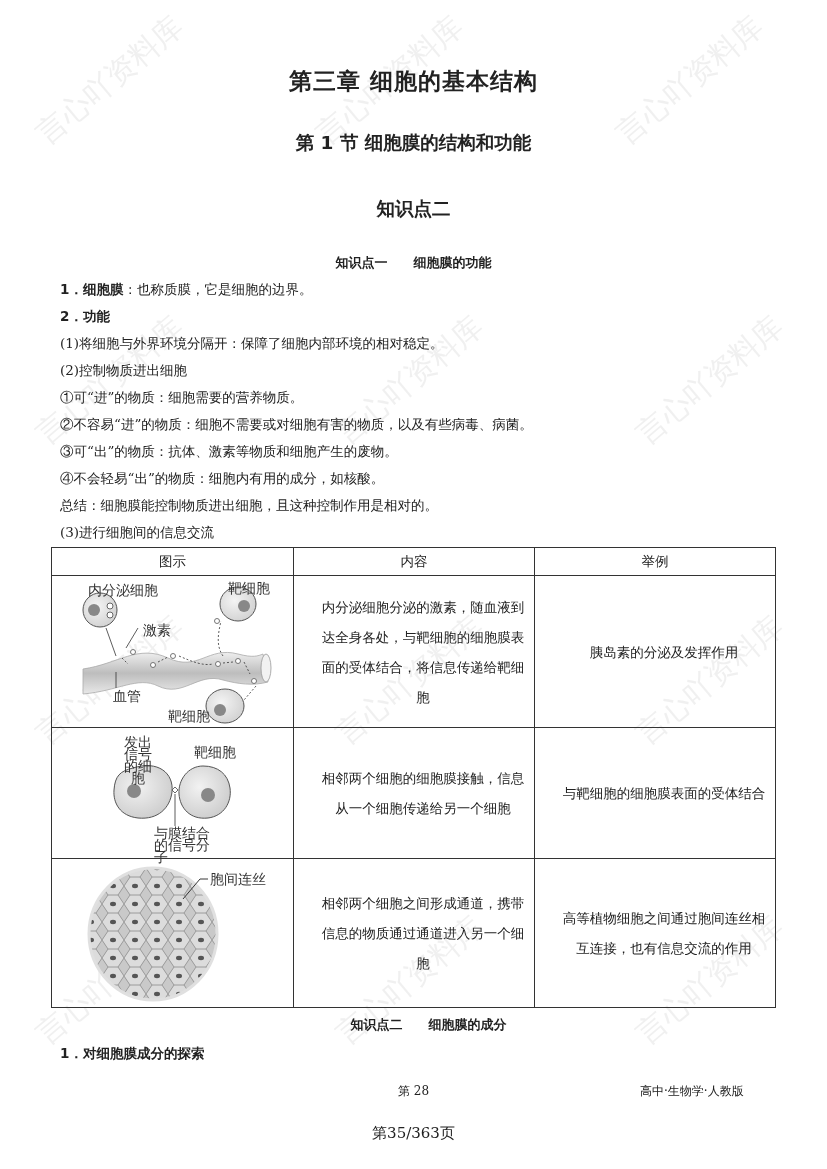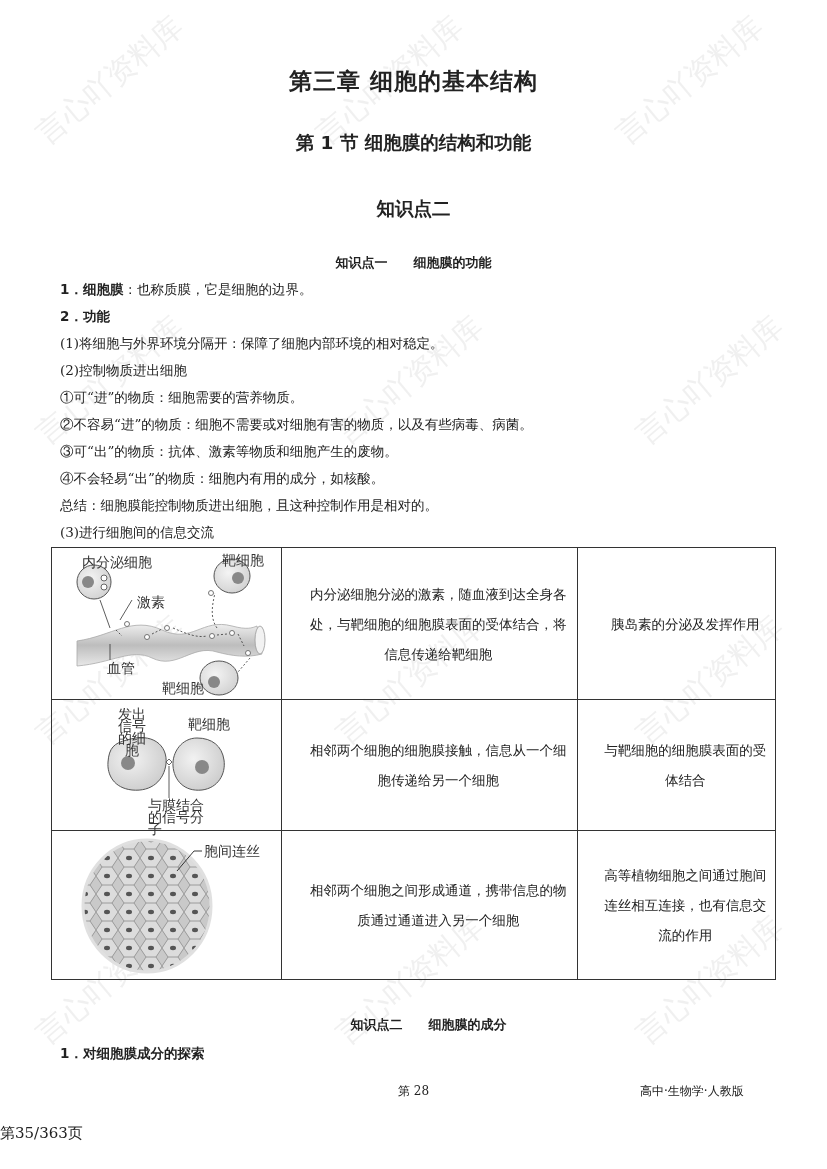--- a/index.html
+++ b/index.html
@@ -25,21 +25,21 @@
   .c1 { width: 229px; }
   .c2 { width: 229px; }
   .c3 { width: 229px; }
   .row1 td { height: 151px; }
   .row2 td { height: 130px; }
   .row3 td { height: 148px; }
   .diag { position: relative; width: 229px; margin: 0 auto; text-align: left; }
   .lbl { position: absolute; font-size: 14px; color: #333; white-space: nowrap; line-height: 12px; }
   .footer-left { top: 1083px; left: 0; width: 827px; text-align: center; font-size: 12px; }
   .footer-right { top: 1083px; left: 640px; font-size: 12px; }
-  .page-count { top: 1124px; left: 0; width: 827px; text-align: left; font-size: 15px; }
+  .page-count { top: 1124px; left: 0; width: 827px; text-align: center; font-size: 15px; }
   .wm { position: absolute; font-size: 30px; color: rgba(200,200,200,0.28); transform: rotate(-40deg);
         font-family: "DejaVu Sans", sans-serif; white-space: nowrap; pointer-events: none; }
 </style>
 </head>
 <body>
 
 <div class="wm" style="left:20px;top:60px;">言心吖资料库</div>
 <div class="wm" style="left:300px;top:60px;">言心吖资料库</div>
 <div class="wm" style="left:600px;top:60px;">言心吖资料库</div>
 <div class="wm" style="left:20px;top:360px;">言心吖资料库</div>
@@ -70,20 +70,25 @@
 <div class="abs line" style="top:360px;">(2)控制物质进出细胞</div>
 <div class="abs line" style="top:387px;">①可“进”的物质：细胞需要的营养物质。</div>
 <div class="abs line" style="top:414px;">②不容易“进”的物质：细胞不需要或对细胞有害的物质，以及有些病毒、病菌。</div>
 <div class="abs line" style="top:441px;">③可“出”的物质：抗体、激素等物质和细胞产生的废物。</div>
 <div class="abs line" style="top:468px;">④不会轻易“出”的物质：细胞内有用的成分，如核酸。</div>
 <div class="abs line" style="top:495px;">总结：细胞膜能控制物质进出细胞，且这种控制作用是相对的。</div>
 <div class="abs line" style="top:522px;">(3)进行细胞间的信息交流</div>
 
 <table class="info">
   <tbody>
+      <tr>
+    <th class="c1">图示</th>
+    <th class="c2">内容</th>
+    <th class="c3">举例</th>
+  </tr>
   <tr class="row1">
     <td style="padding:0;">
       <div class="diag" style="height:151px;">
         <svg width="229" height="151" viewBox="0 0 229 151">
           <defs>
             <linearGradient id="vg" x1="0" y1="0" x2="0" y2="1">
               <stop offset="0" stop-color="#eeeeee"></stop>
                   <stop offset="0.5" stop-color="#bdbdbd"></stop>
                   <stop offset="1" stop-color="#e8e8e8"></stop>
             </linearGradient>

